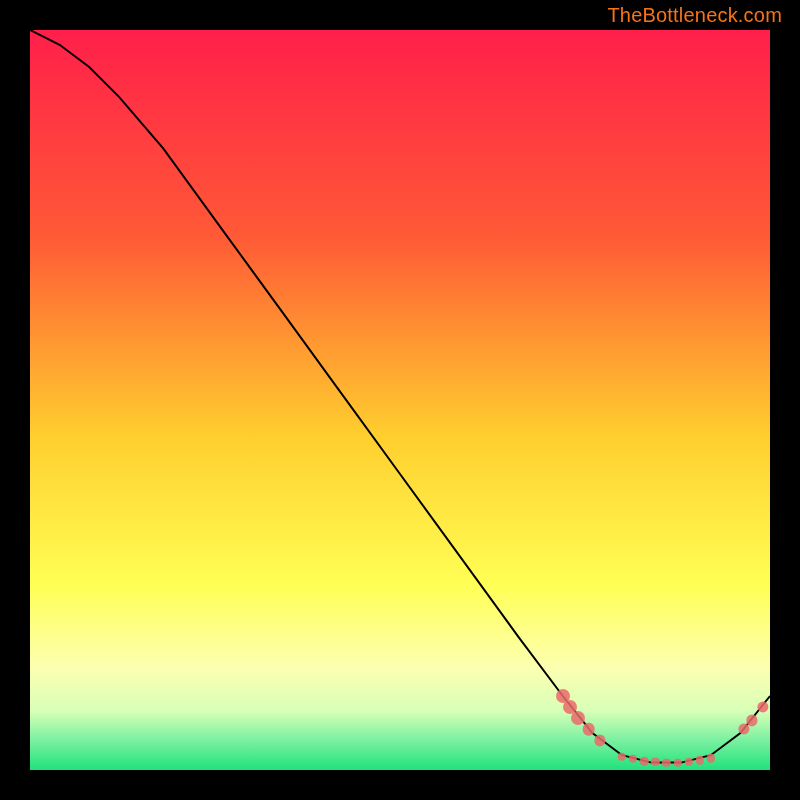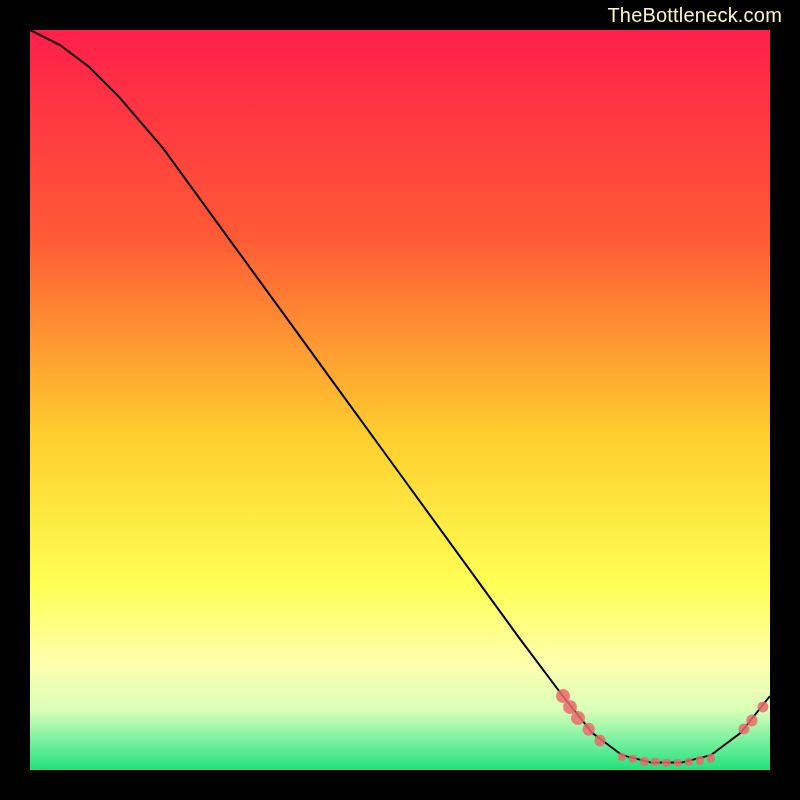--- a/index.html
+++ b/index.html
@@ -14,21 +14,21 @@
   .outer {
     width: 800px;
     height: 800px;
     background: #000;
     position: relative;
   }
   .watermark {
     position: absolute;
     top: 4px;
     right: 18px;
-    color: #fef9c3;
+    color: #f97316;
     font-size: 20px;
     font-weight: 500;
     letter-spacing: 0.2px;
     text-align: center;
   }
   .plot {
     position: absolute;
     left: 30px;
     top: 30px;
     width: 740px;

